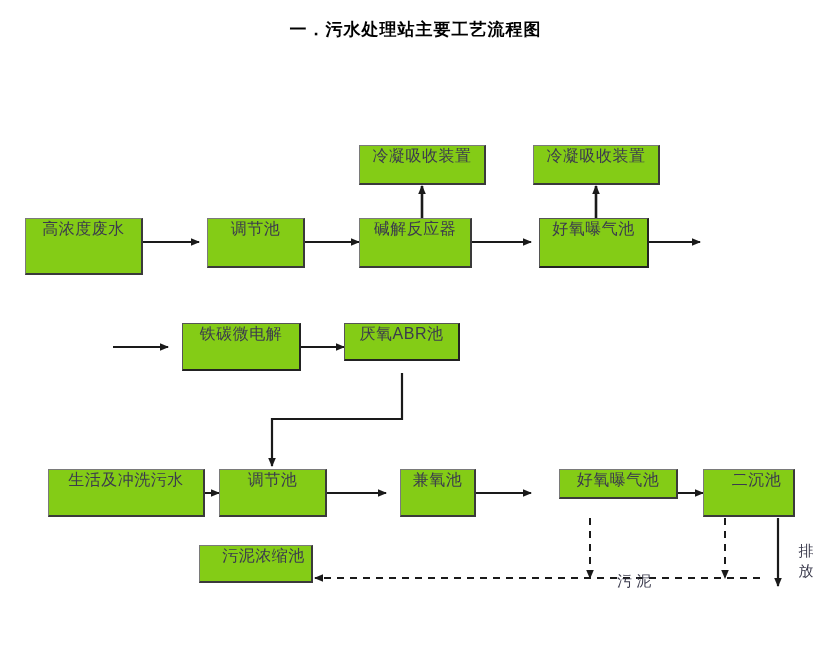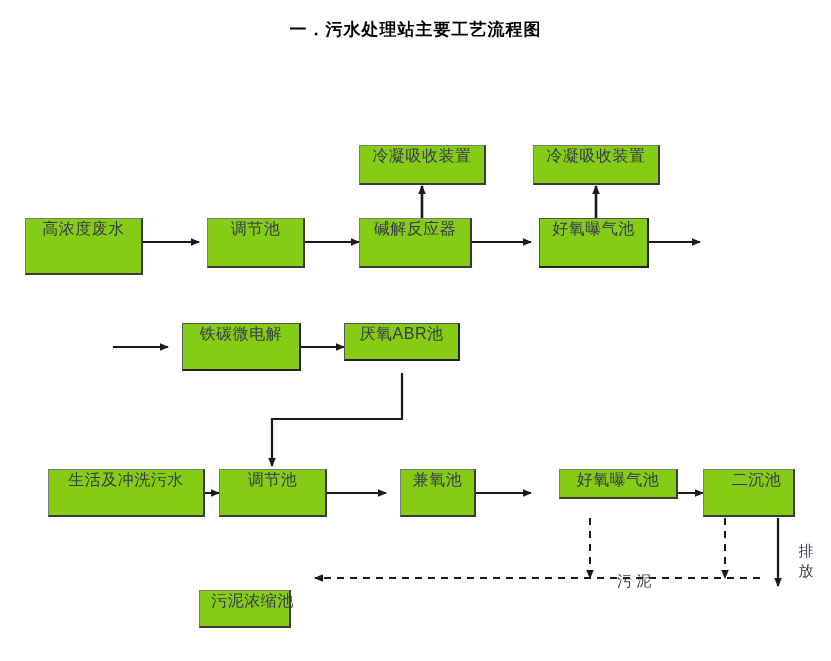--- a/index.html
+++ b/index.html
@@ -157,21 +157,21 @@
   </div>
 
   <div class="node" style="left:559px; top:469px; width:119px; height:30px;">
     <span>好氧曝气池</span>
   </div>
 
   <div class="node" style="left:703px; top:469px; width:92px; height:48px;padding-left:16px;">
     <span>二沉池</span>
   </div>
 
-  <div class="node" style="left:199px; top:590px; width:92px; height:38px;padding-left:16px;">
+  <div class="node" style="left:199px; top:545px; width:114px; height:38px;padding-left:16px;">
     <span>污泥浓缩池</span>
   </div>
 
   <div class="lbl" style="left:617px; top:572px;">污 泥</div>
 
   <div class="lbl vert" style="left:797px; top:541px;">排放</div>
 
 </div>
 
 </body></html>

